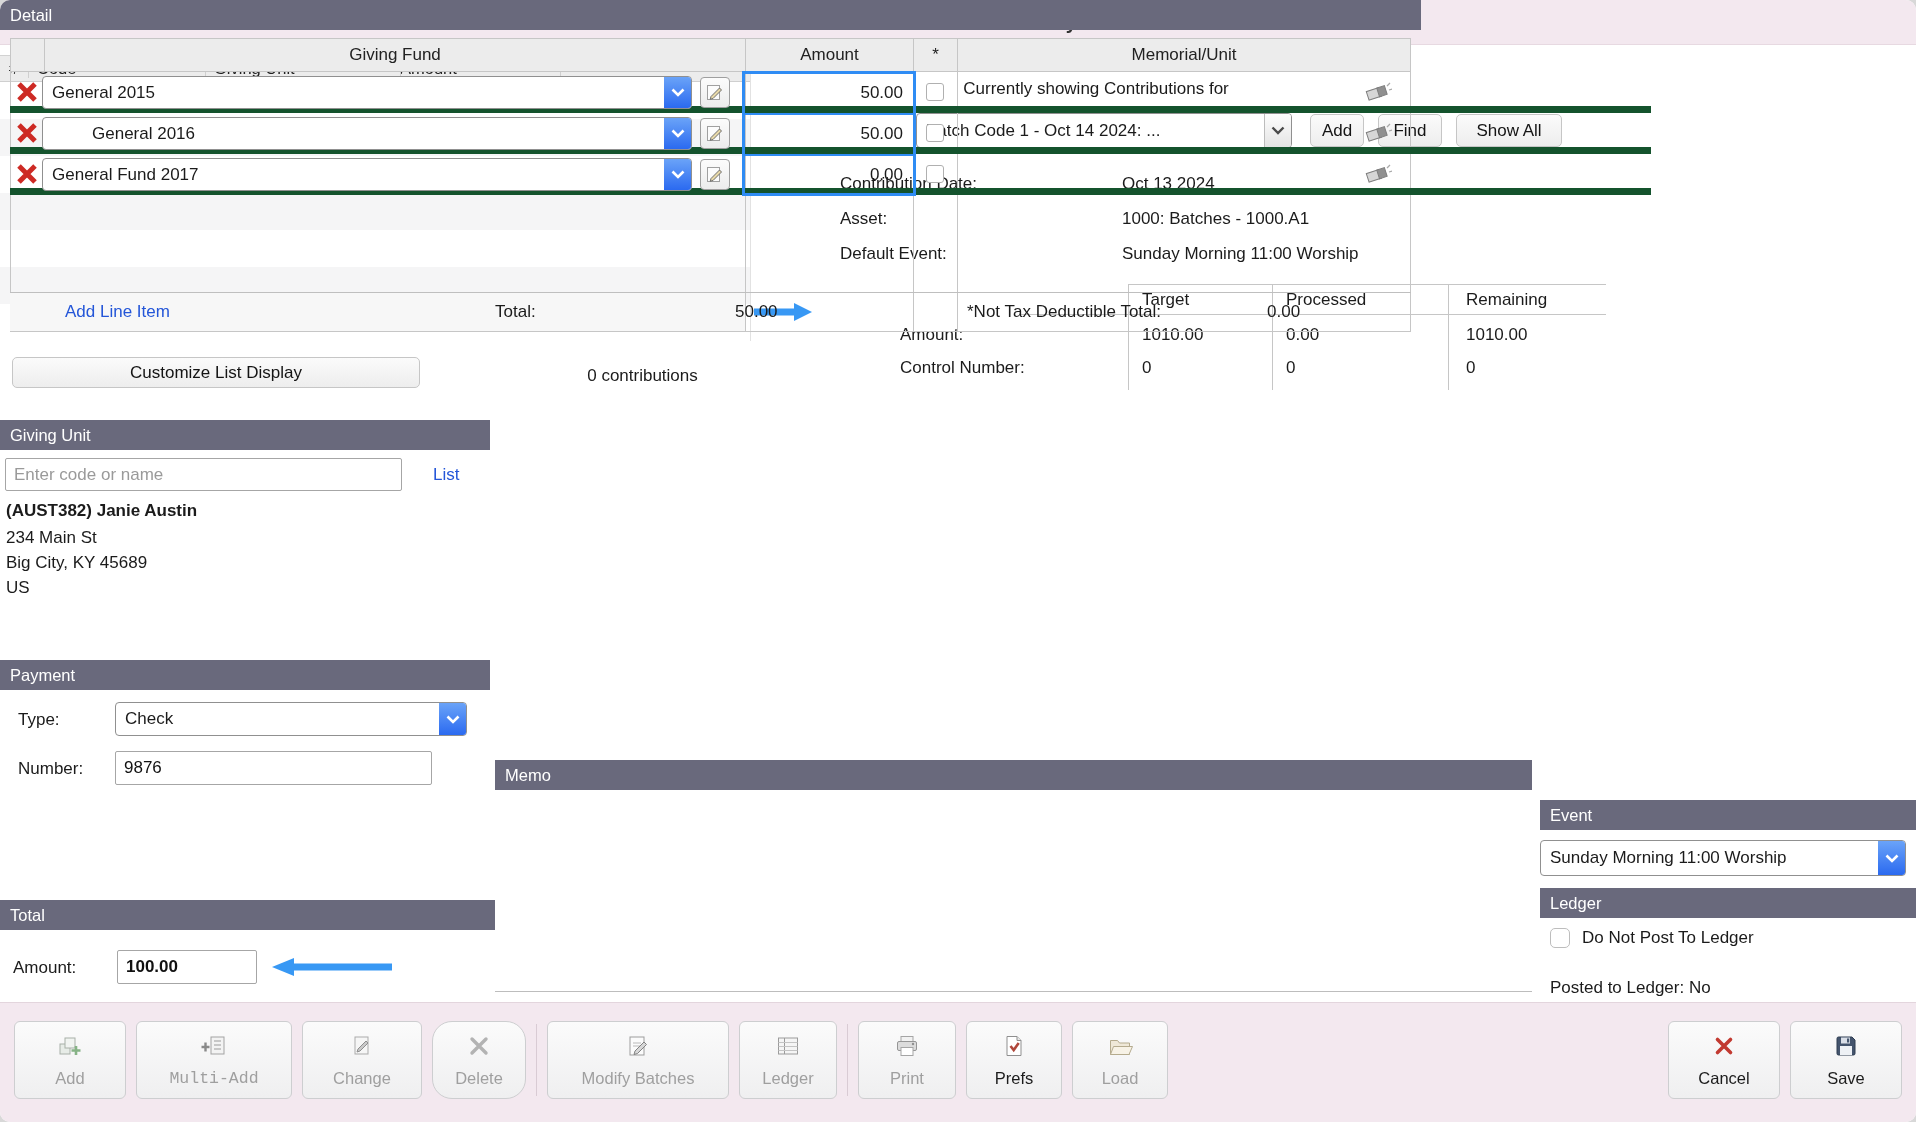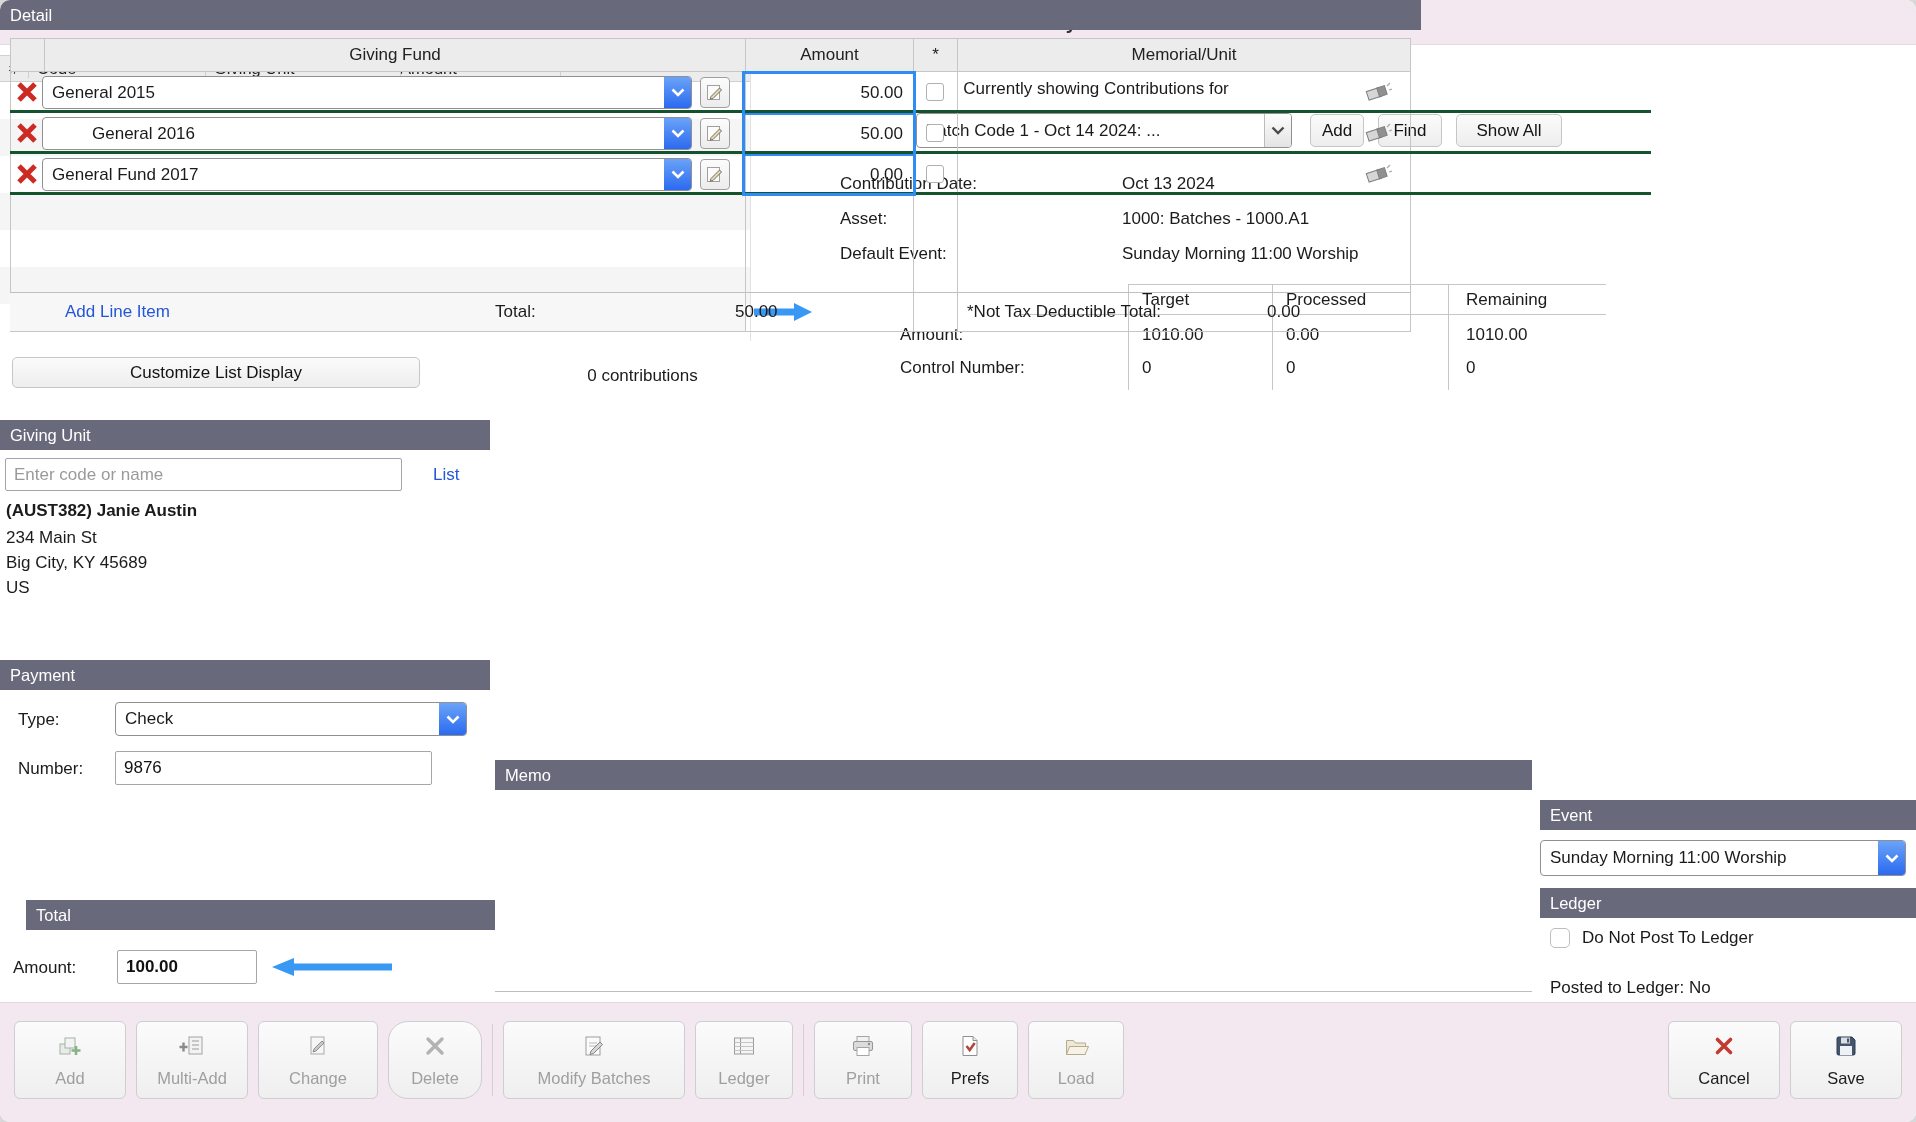--- a/index.html
+++ b/index.html
@@ -28,21 +28,21 @@
   .lbl-r{text-align:left;}
 
   
   .lhead{background:#ececec;border-top:1px solid #d2d2d2;border-bottom:1px solid #cfcfcf;font-size:16.5px;color:#222;}
   .lhead .cell{position:absolute;top:0;height:25px;line-height:25px;overflow:hidden;white-space:nowrap;}
   .lhead .sep{position:absolute;top:3px;bottom:3px;width:1px;background:#cfcfcf;}
   .stripe{position:absolute;left:0;width:750px;height:37px;}
 
   
   .dhcell{position:absolute;top:38px;height:34px;background:#ececec;border:1px solid #c6c6c6;display:flex;align-items:center;justify-content:center;font-size:17px;color:#222;}
-  .drow{position:absolute;left:10px;width:1641px;height:41px;border-bottom:3px solid #14532d;}
+  .drow{position:absolute;left:10px;width:1641px;height:41px;border-bottom:7px solid #14532d;}
   .editbtn{position:absolute;width:30px;height:31px;background:linear-gradient(#fcfcfc,#ececec);border:1px solid #9f9f9f;border-radius:4px;display:flex;align-items:center;justify-content:center;}
   .amtcell{position:absolute;left:735px;width:168px;line-height:41px;text-align:right;padding-right:10px;}
   .cb{position:absolute;width:18px;height:18px;background:#fff;border:1px solid #b0b0b0;border-radius:3px;}
   #amt-highlight{position:absolute;left:742px;top:71px;width:174px;height:125px;border:3px solid #2f8cf4;pointer-events:none;z-index:6;}
   #amt-highlight .il{position:absolute;left:0;right:0;height:2px;background:#2f8cf4;}
 
   
   #toolbar{left:0;top:1002px;width:1916px;height:120px;background:#f3e8ef;border-top:1px solid #e3d5dd;display:flex;align-items:flex-start;padding:18px 14px 0 14px;gap:10px;}
   .tbtn{height:78px;display:flex;flex-direction:column;align-items:center;justify-content:center;gap:5px;background:linear-gradient(#fbfbfb,#efeff0);border:1px solid #cdced0;border-radius:6px;flex:0 0 auto;}
   .tbtn .lab{font-size:16.5px;color:#1c1c1c;}
@@ -140,21 +140,21 @@
     <div class="ctxt">Check</div>
     <div class="dd blue">
       <svg width="14" height="9">
           <polyline points="1.5,1.5 7,7 12.5,1.5" fill="none" stroke="#fff" stroke-width="2.6"></polyline>
         </svg>
     </div>
   </div>
   <div class="abs lbl-r" style="left:18px;top:752px;width:89px;line-height:33px;">Number:</div>
   <input class="abs tinput" style="left: 115px; top: 751px; width: 317px; height: 34px;" value="9876">
 
-  <div class="abs slatebar" style="left:0;top:900px;width:534px;margin-left:26px;">Total</div>
+  <div class="abs slatebar" style="left:0;top:900px;width:534px;">Total</div>
   <div class="abs lbl-r" style="left:13px;top:951px;width:94px;line-height:33px;">Amount:</div>
   <input class="abs tinput" style="left: 117px; top: 950px; width: 140px; height: 34px; font-weight: bold;" value="100.00">
   <div class="abs" style="left:270px;top:957px;">
     <svg width="124" height="20">
         <path d="M22 10h100" stroke="#3898f4" stroke-width="7"></path>
         <path d="M2 10L24 1v18z" fill="#3898f4"></path>
       </svg>
   </div>
 
   <div class="abs" id="detail-panel">
@@ -320,21 +320,21 @@
 
   <div class="abs" id="toolbar">
     <div class="tbtn dis" style="width:112px;">
       <span><svg width="26" height="26">
             <rect x="3" y="11" width="10" height="10" fill="#e7ece7" stroke="#a8b0a8"></rect>
             <rect x="8" y="5" width="10" height="10" fill="#f1f4f1" stroke="#a8b0a8"></rect>
             <path d="M19 13v9M14.5 17.5h9" stroke="#86b386" stroke-width="2.6"></path>
           </svg></span>
       <span class="lab">Add</span>
     </div>
-    <div class="tbtn dis" style="width:112px;">
+    <div class="tbtn dis" style="width:156px;font-family:Liberation Mono, monospace;">
       <span><svg width="26" height="26">
             <rect x="10" y="4" width="13" height="17" fill="#f3f3f3" stroke="#a3a3a3"></rect>
             <path d="M13 8h7M13 12h7M13 16h7" stroke="#b9b9b9" stroke-width="1.6"></path>
             <path d="M4.5 9.5v9M.5 14h8" stroke="#8a8a8a" stroke-width="2.4"></path>
           </svg></span>
       <span class="lab">Multi-Add</span>
     </div>
     <div class="tbtn dis" style="width:120px;">
       <span><svg width="26" height="26">
             <rect x="6" y="4" width="13" height="17" fill="#f6f6f6" stroke="#ababab"></rect>

